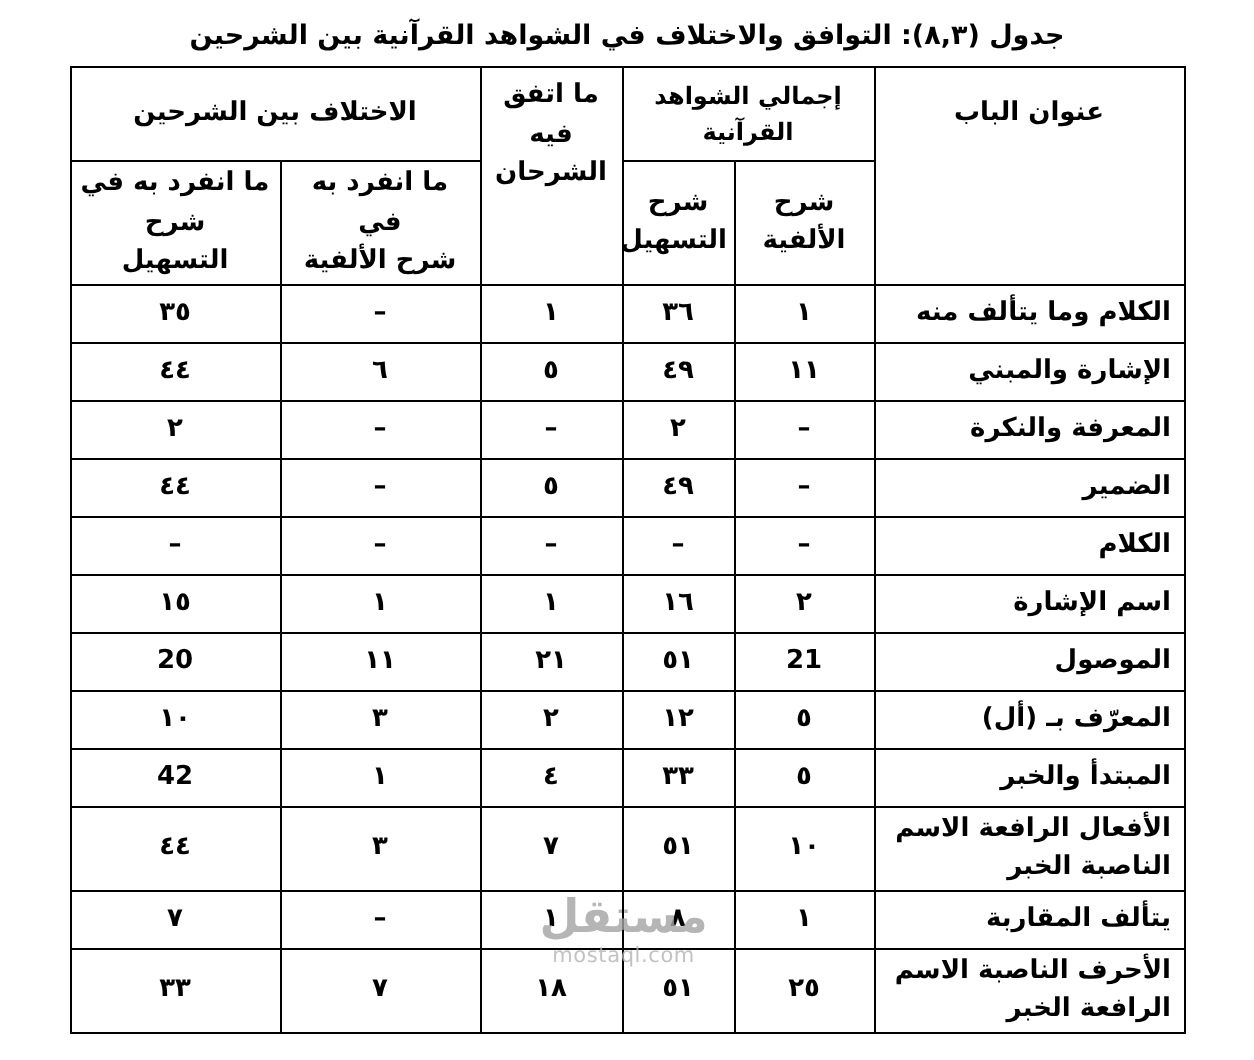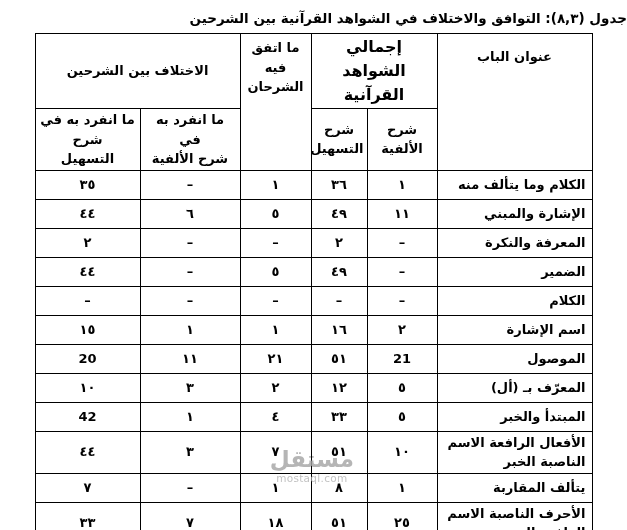--- a/index.html
+++ b/index.html
@@ -7,20 +7,21 @@
   body {
     width: 627px;
     height: 530px;
     overflow: hidden;
     position: relative;
     background: #ffffff;
     color: #000000;
     font-family: "DejaVu Sans", sans-serif;
   }
   .title {
+    text-align: center;
     font-weight: 700;
     font-size: 13.5px;
     padding: 10px 0 7px;
   }
   table.grid {
     border-collapse: collapse;
     table-layout: fixed;
     width: 557px;
     margin: 0 auto;
   }
@@ -31,21 +32,21 @@
     vertical-align: middle;
     padding: 1px 3px;
     white-space: pre-line;
     font-size: 13px;
     line-height: 1.5;
   }
   .grid thead tr.r1 th { height: 47px; }
   .grid thead tr.r2 th { height: 54px; }
   th.vspan   { vertical-align: top; padding-top: 13px; }
   th.vspan2l { vertical-align: top; padding-top: 4px; text-align: center; }
-  th.total   { font-size: 16px; }
+  th.total   { font-size: 12px; }
   .grid td { height: 29px; }
   td.chapter { text-align: right; padding-right: 6px; }
   .watermark {
     position: absolute;
     top: 446px;
     left: 50%;
     transform: translateX(-52%);
     text-align: center;
     color: #a3a3a3;
     opacity: 0.8;

